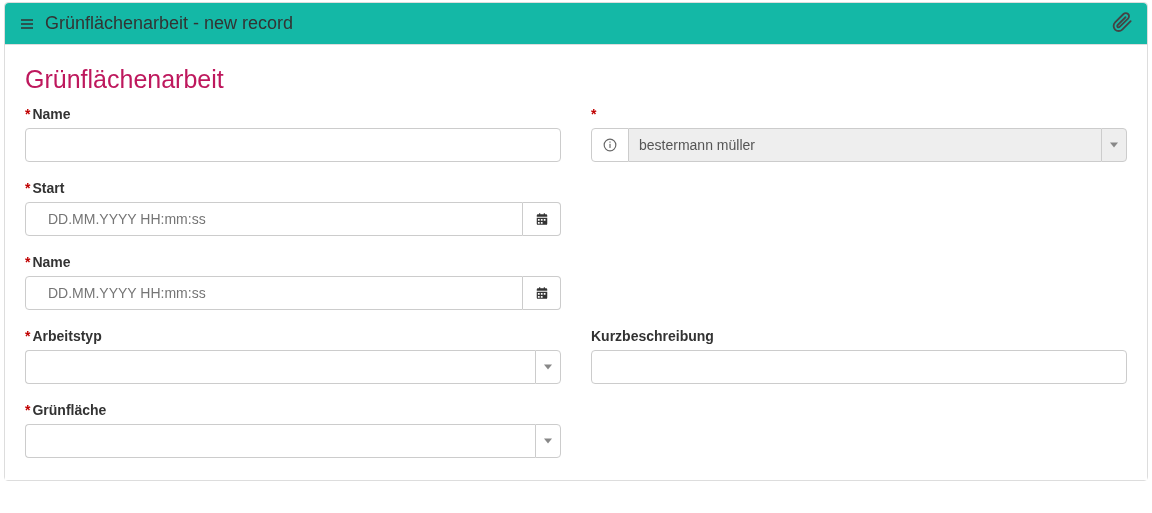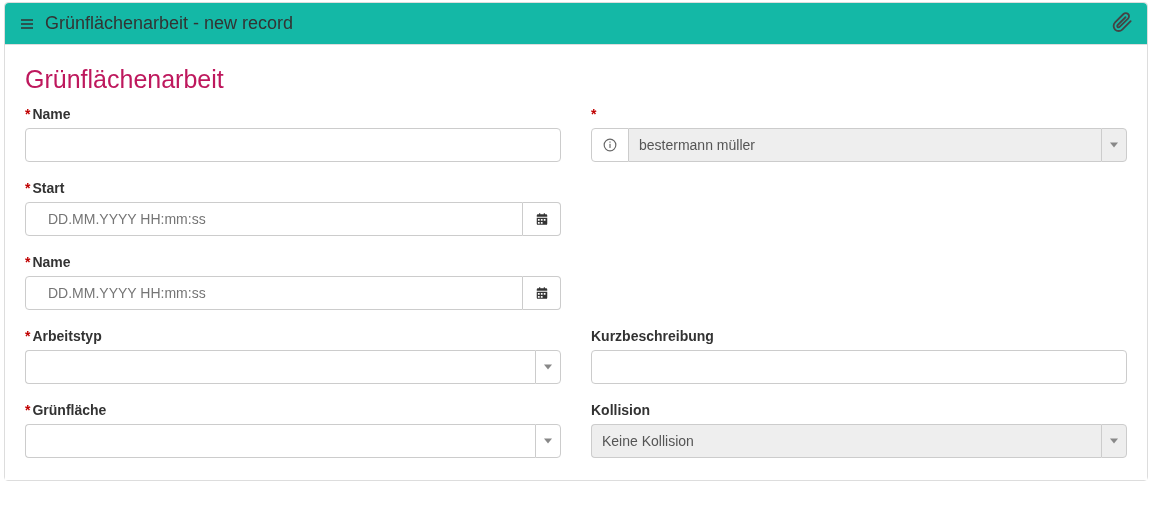--- a/index.html
+++ b/index.html
@@ -342,32 +342,17 @@
               <span></span>
             </div>
             <div class="select-arrowbox">
               <svg viewBox="0 0 10 10">
                   <path d="M0 2 L5 8 L10 2 Z"></path>
                 </svg>
             </div>
           </div>
         </div>
 
-        <div class="form-row col-right">
-          <div class="form-label">
-            <span>Kollision</span>
-          </div>
-          <div class="readonly-select">
-            <div class="readonly-select-main">
-              <span>Keine Kollision</span>
-            </div>
-            <div class="readonly-select-arrowbox">
-              <svg viewBox="0 0 10 10">
-                  <path d="M0 2 L5 8 L10 2 Z"></path>
-                </svg>
-            </div>
-          </div>
-        </div>
 
       </div>
     </div>
   </div>
 </div>
 
 </body></html>

